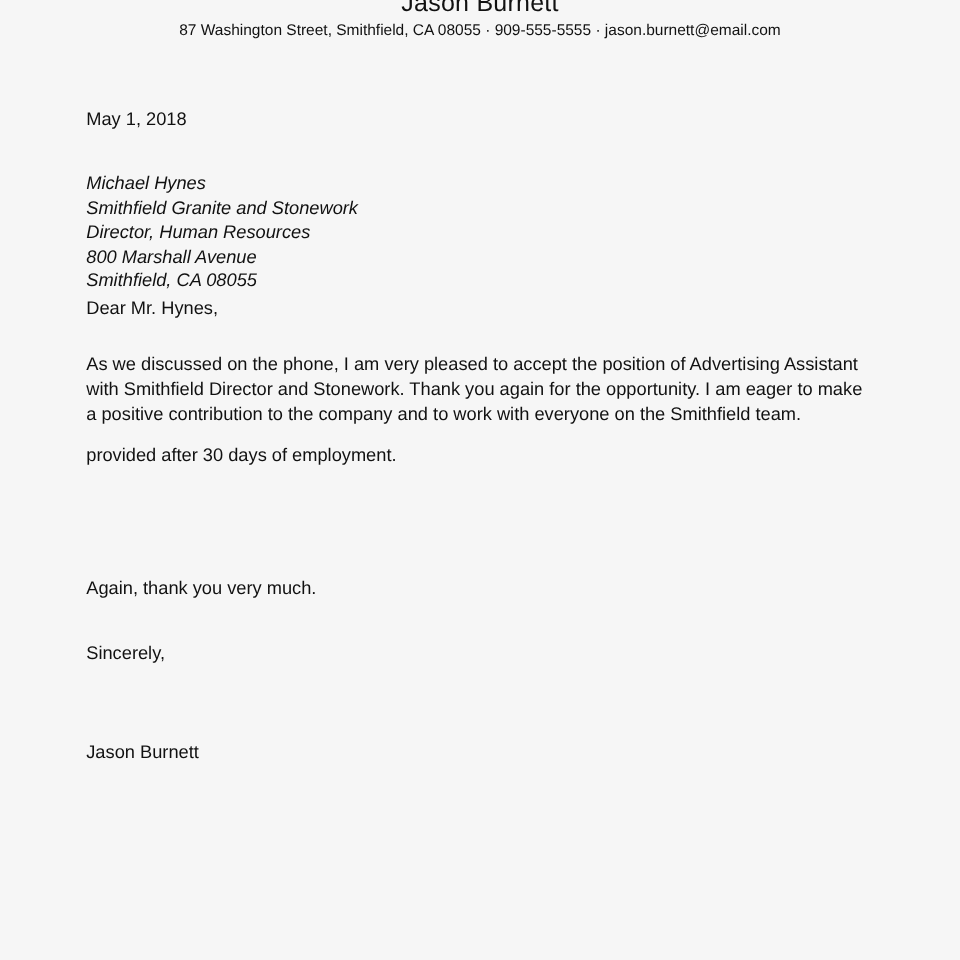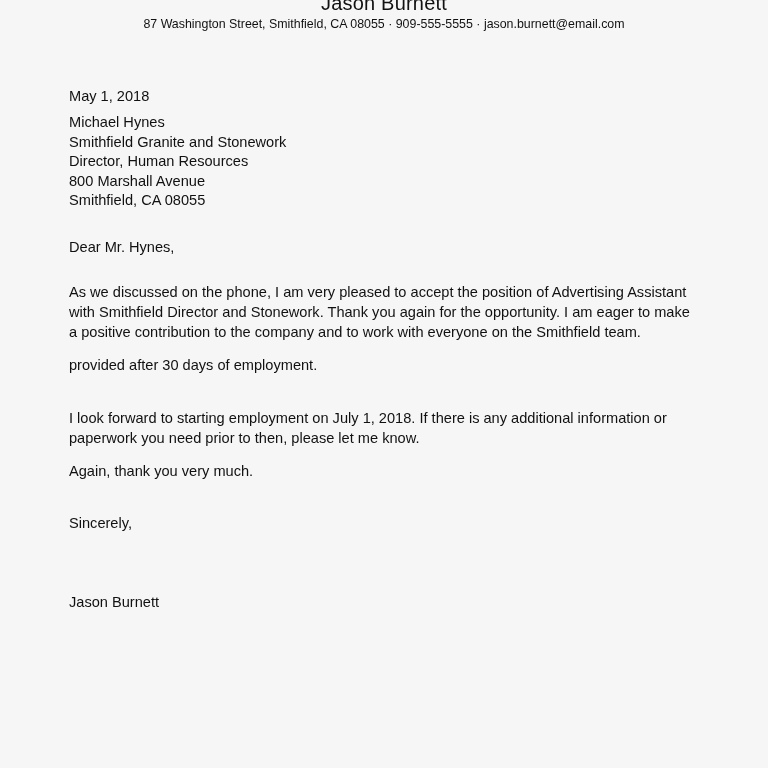--- a/index.html
+++ b/index.html
@@ -69,21 +69,21 @@
 
 <div class="letter">
 
   <div class="header-name">Jason Burnett</div>
   <div class="header-contact">87 Washington Street, Smithfield, CA 08055 · 909-555-5555 · jason.burnett@email.com</div>
 
   <div class="block" style="top:87px;">
     <span class="line">May 1, 2018</span>
   </div>
 
-  <div class="block" style="top:113px;">
+  <div class="block" style="top:138px;font-style:italic;">
     <span class="line">Michael Hynes</span>
     <span class="line">Smithfield Granite and Stonework</span>
     <span class="line">Director, Human Resources</span>
     <span class="line">800 Marshall Avenue</span>
     <span class="line">Smithfield, CA 08055</span>
   </div>
 
   <div class="block" style="top:238px;text-align:right;">
     <span class="line">Dear Mr. Hynes,</span>
   </div>
@@ -91,24 +91,20 @@
   <div class="para" style="top:282px;">
     <span class="line">As we discussed on the phone, I am very pleased to accept the position of Advertising Assistant</span>
     <span class="line">with Smithfield Director and Stonework. Thank you again for the opportunity. I am eager to make</span>
     <span class="line">a positive contribution to the company and to work with everyone on the Smithfield team.</span>
   </div>
 
   <div class="para" style="top:355px;">
     <span class="line">provided after 30 days of employment.</span>
   </div>
 
-  <div class="para" style="top:408px;">
-    <span class="line">I look forward to starting employment on July 1, 2018. If there is any additional information or</span>
-    <span class="line">paperwork you need prior to then, please let me know.</span>
-  </div>
 
   <div class="para" style="top:461px;">
     <span class="line">Again, thank you very much.</span>
   </div>
 
   <div class="block" style="top:514px;">
     <span class="line">Sincerely,</span>
   </div>
 
   <div class="block" style="top:593px;">

